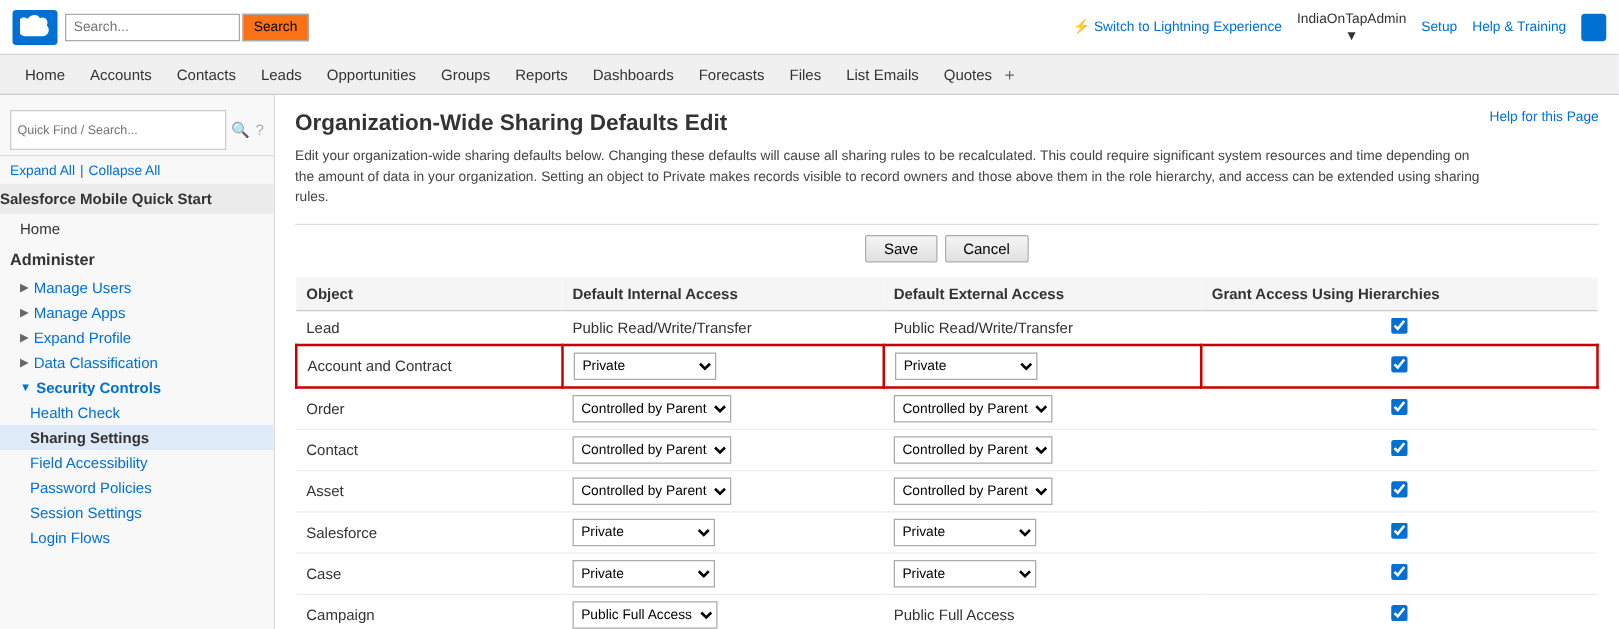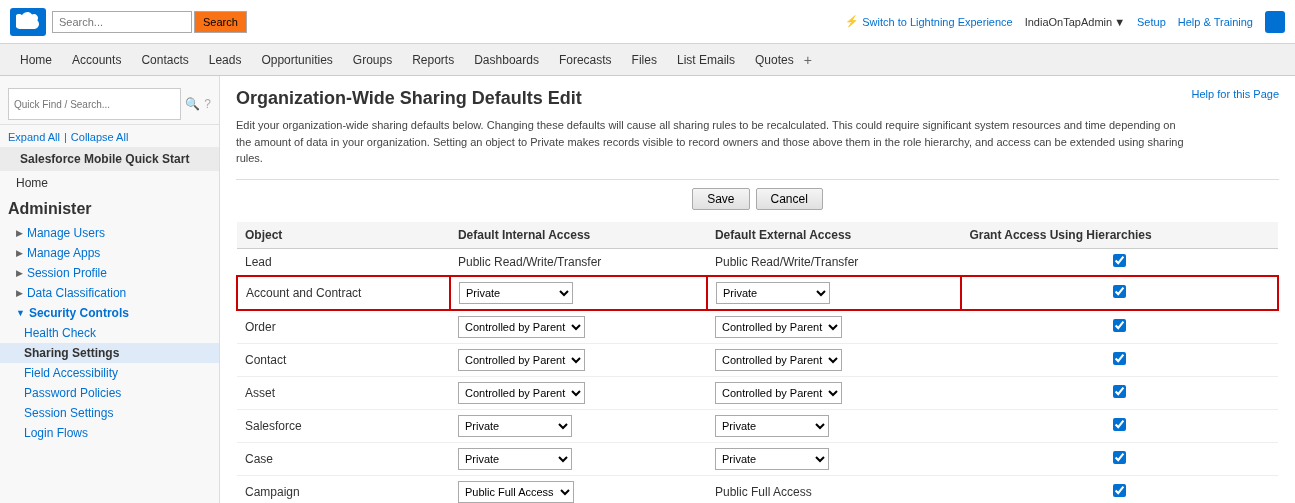--- a/index.html
+++ b/index.html
@@ -17,21 +17,21 @@
     }
     .top-bar-left { display: flex; align-items: center; gap: 6px; }
     .logo { width: 36px; height: 28px; background: #0070d2; border-radius: 3px; display: flex; align-items: center; justify-content: center; }
     .logo svg { width: 24px; height: 24px; }
     .search-box { display: flex; align-items: center; gap: 2px; }
     .search-box input { border: 1px solid #aaa; padding: 2px 6px; font-size: 11px; width: 140px; height: 22px; }
     .search-box button { border: 1px solid #aaa; background: #f97316; padding: 2px 8px; font-size: 11px; height: 22px; cursor: pointer; }
     .top-bar-right { display: flex; align-items: center; gap: 12px; font-size: 11px; color: #0070d2; }
     .top-bar-right span { cursor: pointer; }
     .switch-lightning { color: #0070d2; display: flex; align-items: center; gap: 3px; }
-    .user-dropdown { display: flex; align-items: center; gap: 2px; color: #333; }
+    .user-dropdown { display: flex; align-items: center; gap: 2px; color: #333; flex-direction: column; }
     .btn-blue { background: #0070d2; color: #fff; border: none; padding: 3px 10px; border-radius: 3px; font-size: 11px; cursor: pointer; height: 22px; }
 
     
     .main-nav {
       background: #f0f0f0;
       border-bottom: 1px solid #ccc;
       display: flex;
       align-items: center;
       padding: 0 10px;
       height: 32px;
@@ -74,34 +74,34 @@
     }
     .sidebar-expand {
       padding: 2px 8px 4px 8px;
       font-size: 11px;
       color: #0070d2;
       display: flex;
       gap: 4px;
     }
     .sidebar-expand a { color: #0070d2; text-decoration: none; cursor: pointer; }
     .sidebar-section-header {
-      padding: 5px 20px;
+      padding: 5px 0;
       font-size: 12px;
       font-weight: bold;
       color: #333;
       background: #ebebeb;
     }
     .sidebar-home {
       padding: 5px 8px 5px 16px;
       font-size: 12px;
       color: #333;
     }
     .sidebar-group-header {
       padding: 5px 8px 5px 8px;
-      font-size: 16px;
+      font-size: 13px;
       font-weight: bold;
       color: #333;
     }
     .sidebar-item {
       padding: 3px 8px 3px 16px;
       font-size: 12px;
       color: #0070d2;
       cursor: pointer;
       display: flex;
       align-items: center;
@@ -270,21 +270,21 @@
     <div class="sidebar-item">
       <span class="triangle">▶</span>
       <span>Manage Users</span>
     </div>
     <div class="sidebar-item">
       <span class="triangle">▶</span>
       <span>Manage Apps</span>
     </div>
     <div class="sidebar-item">
       <span class="triangle">▶</span>
-      <span>Session Profile</span>
+      <span>Expand Profile</span>
     </div>
     <div class="sidebar-item">
       <span class="triangle">▶</span>
       <span>Data Classification</span>
     </div>
     <div class="sidebar-item">
       <span class="triangle triangle-open">▼</span>
       <span style="font-weight:bold;">Security Controls</span>
     </div>
     <div class="sidebar-item" style="padding-left:24px;">

